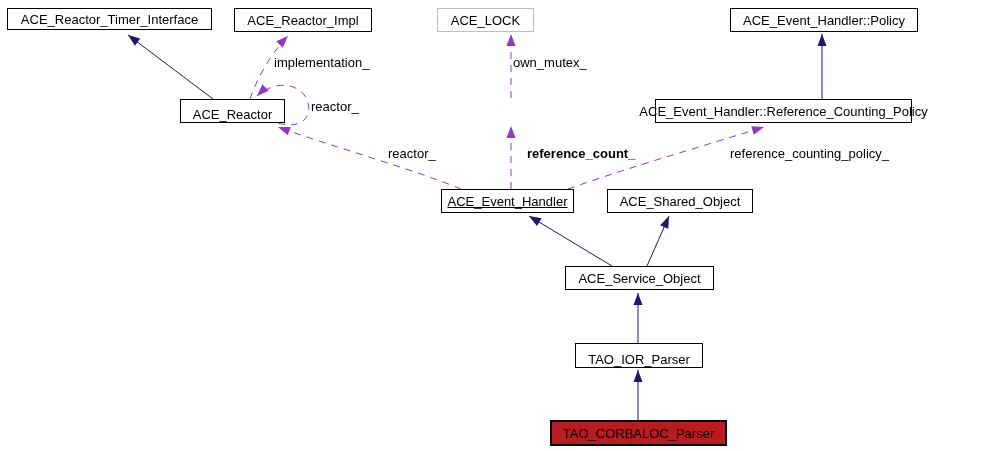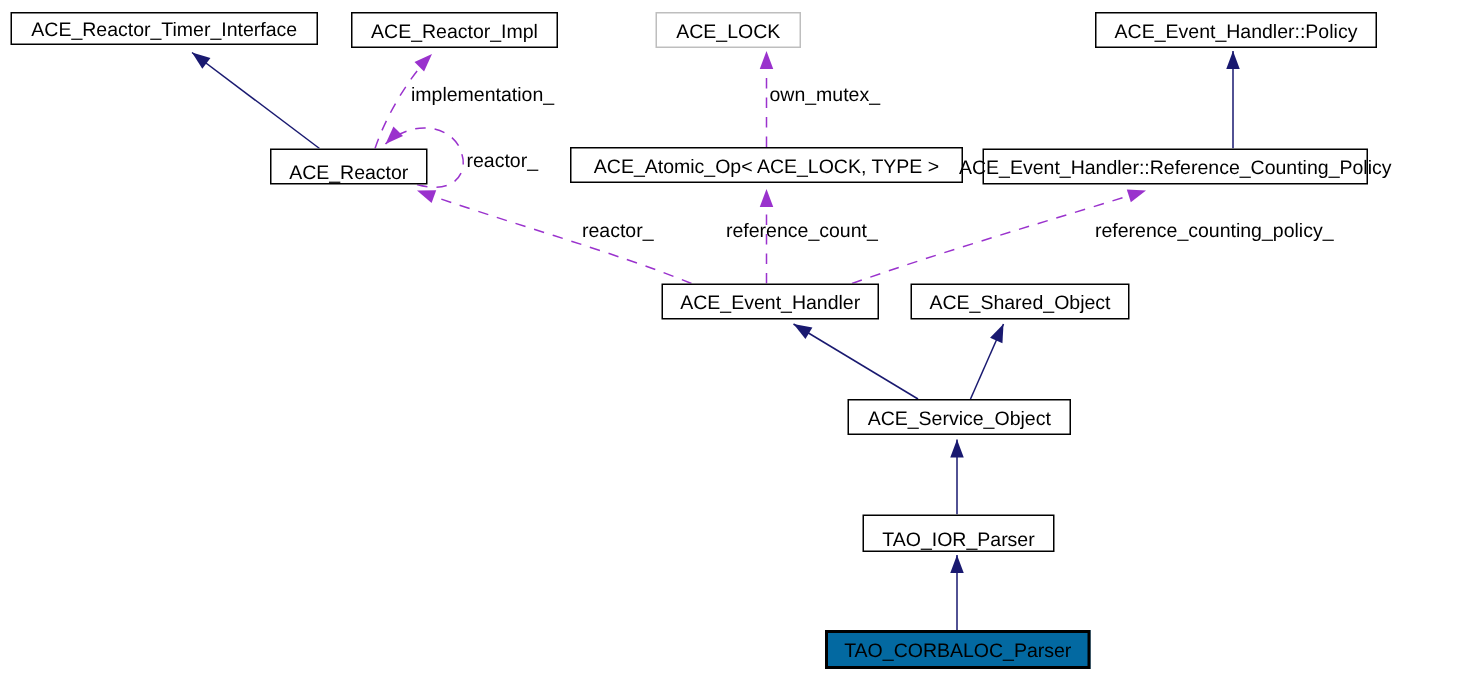--- a/index.html
+++ b/index.html
@@ -19,21 +19,21 @@
   .node{
     position:absolute;
     box-sizing:border-box;
     border:1px solid #000000;
     background:#ffffff;
     display:flex;align-items:center;justify-content:center;
     white-space:nowrap;
     z-index:2;
   }
   .node.external{border-color:#bebebe;}
-  .node.focus{background:#0369a1;border:2px solid #000000;}
+  .node.focus{background:#b91c1c;border:2px solid #000000;}
   .edge-label{
     position:absolute;
     white-space:nowrap;
     z-index:3;
     line-height:14px;
   }
 </style>
 </head>
 <body>
 
@@ -73,28 +73,25 @@
   <div class="node external" style="left:437px;top:8px;width:97px;height:24px;">
     <span>ACE_LOCK</span>
   </div>
   <div class="node" style="left:730px;top:8px;width:188px;height:24px;">
     <span>ACE_Event_Handler::Policy</span>
   </div>
 
   <div class="node" style="left:180px;top:99px;width:105px;height:24px;align-items:flex-end;">
     <span>ACE_Reactor</span>
   </div>
-  <div class="node" style="left:380px;top:98px;width:262px;height:24px;">
-    <span>ACE_Atomic_Op&lt; ACE_LOCK, TYPE &gt;</span>
-  </div>
   <div class="node" style="left:655px;top:99px;width:257px;height:24px;">
     <span>ACE_Event_Handler::Reference_Counting_Policy</span>
   </div>
 
-  <div class="node" style="left:441px;top:189px;width:145px;height:24px;">
+  <div class="node" style="left:441px;top:189px;width:133px;height:24px;text-decoration:underline;">
     <span>ACE_Event_Handler</span>
   </div>
   <div class="node" style="left:607px;top:189px;width:146px;height:24px;">
     <span>ACE_Shared_Object</span>
   </div>
 
   <div class="node" style="left:565px;top:266px;width:149px;height:24px;text-align:center;">
     <span>ACE_Service_Object</span>
   </div>
 
@@ -103,16 +100,16 @@
   </div>
 
   <div class="node focus" style="left:550px;top:420px;width:177px;height:26px;">
     <span>TAO_CORBALOC_Parser</span>
   </div>
 
   <div class="edge-label" style="left:274px;top:56px;">implementation_</div>
   <div class="edge-label" style="left:513px;top:56px;">own_mutex_</div>
   <div class="edge-label" style="left:311px;top:100px;">reactor_</div>
   <div class="edge-label" style="left:388px;top:147px;">reactor_</div>
-  <div class="edge-label" style="left:484px;top:147px;">reference_count_</div>
+  <div class="edge-label" style="left:527px;top:147px;font-weight:bold;">reference_count_</div>
   <div class="edge-label" style="left:693px;top:147px;margin-left:37px;">reference_counting_policy_</div>
 
 </div>
 
 </body></html>

